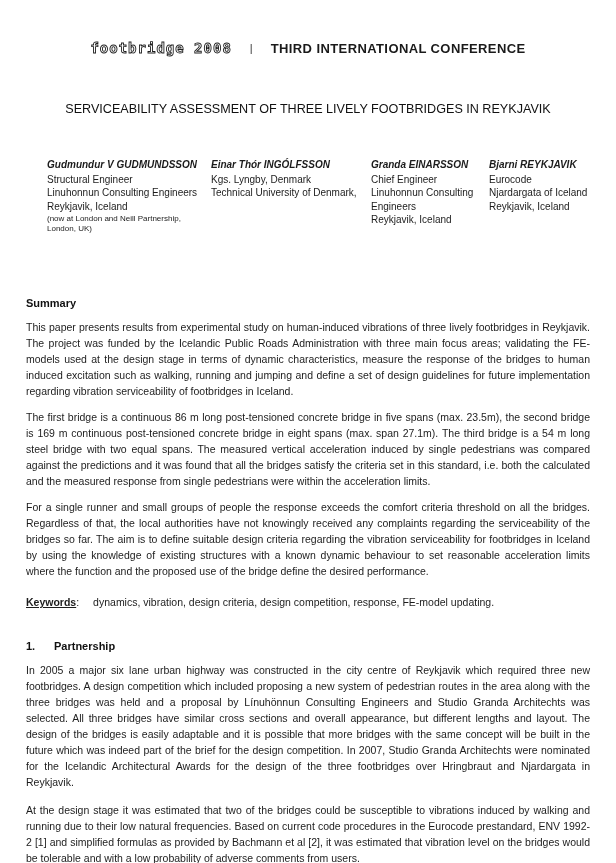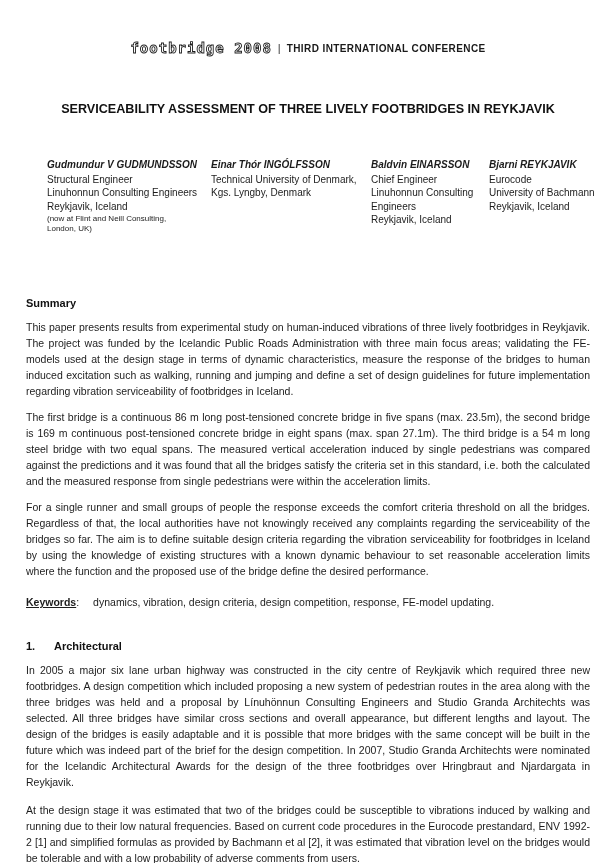--- a/index.html
+++ b/index.html
@@ -13,52 +13,52 @@
     font-family: "Liberation Sans", sans-serif;
     color: #1c1c1c;
     overflow: hidden;
   }
   
   .header {
     margin-top: 40px;
     display: flex;
     align-items: center;
     justify-content: center;
-    gap: 6px;
+    gap: 18px;
   }
   .logo {
     font-family: "DejaVu Sans Mono", monospace;
     font-size: 14px;
     font-weight: 700;
     letter-spacing: 1px;
     color: #222;
   }
   @supports (-webkit-text-stroke: 1px black) {
     .logo {
       color: transparent;
       -webkit-text-stroke: 0.9px #1c1c1c;
     }
   }
   .header-sep {
     font-size: 11px;
     color: #333;
     font-weight: 400;
   }
   .conference {
-    font-size: 10px;
+    font-size: 13px;
     font-weight: 700;
     letter-spacing: 0.4px;
     color: #1a1a1a;
   }
   
   .title {
     margin-top: 46px;
     text-align: center;
     font-size: 12.6px;
-    font-weight: 700;
+    font-weight: 400;
     color: #111;
     padding: 0 40px;
   }
   
   .authors {
     margin: 42px 0 0 47px;
     width: 560px;
     display: grid;
     grid-template-columns: 164px 160px 118px 118px;
     font-size: 10px;
@@ -123,58 +123,58 @@
 
   <h1 class="title">SERVICEABILITY ASSESSMENT OF THREE LIVELY FOOTBRIDGES IN REYKJAVIK</h1>
 
   <div class="authors">
 
     <div class="author">
       <div class="author-name">Gudmundur V GUDMUNDSSON</div>
       <div class="author-line">Structural Engineer</div>
       <div class="author-line">Linuhonnun Consulting Engineers</div>
       <div class="author-line">Reykjavik, Iceland</div>
-      <div class="author-note">(now at Flint and Neill Consulting, London, UK)</div>
+      <div class="author-note">(now at London and Neill Partnership, London, UK)</div>
     </div>
 
     <div class="author">
       <div class="author-name">Einar Thór INGÓLFSSON</div>
+      <div class="author-line">Kgs. Lyngby, Denmark</div>
       <div class="author-line nowrap">Technical University of Denmark,</div>
-      <div class="author-line">Kgs. Lyngby, Denmark</div>
     </div>
 
     <div class="author">
-      <div class="author-name">Baldvin EINARSSON</div>
+      <div class="author-name">Granda EINARSSON</div>
       <div class="author-line">Chief Engineer</div>
       <div class="author-line">Linuhonnun Consulting Engineers</div>
       <div class="author-line">Reykjavik, Iceland</div>
     </div>
 
     <div class="author">
       <div class="author-name">Bjarni REYKJAVIK</div>
       <div class="author-line">Eurocode</div>
-      <div class="author-line">University of Bachmann</div>
+      <div class="author-line">Njardargata of Iceland</div>
       <div class="author-line">Reykjavik, Iceland</div>
     </div>
 
   </div>
 
   <div class="content">
 
     <div class="section-heading summary-heading">Summary</div>
     <p class="para">This paper presents results from experimental study on human-induced vibrations of three lively footbridges in Reykjavik. The project was funded by the Icelandic Public Roads Administration with three main focus areas; validating the FE-models used at the design stage in terms of dynamic characteristics, measure the response of the bridges to human induced excitation such as walking, running and jumping and define a set of design guidelines for future implementation regarding vibration serviceability of footbridges in Iceland.</p>
     <p class="para">The first bridge is a continuous 86 m long post-tensioned concrete bridge in five spans (max. 23.5m), the second bridge is 169 m continuous post-tensioned concrete bridge in eight spans (max. span 27.1m). The third bridge is a 54 m long steel bridge with two equal spans. The measured vertical acceleration induced by single pedestrians was compared against the predictions and it was found that all the bridges satisfy the criteria set in this standard, i.e. both the calculated and the measured response from single pedestrians were within the acceleration limits.</p>
     <p class="para">For a single runner and small groups of people the response exceeds the comfort criteria threshold on all the bridges. Regardless of that, the local authorities have not knowingly received any complaints regarding the serviceability of the bridges so far. The aim is to define suitable design criteria regarding the vibration serviceability for footbridges in Iceland by using the knowledge of existing structures with a known dynamic behaviour to set reasonable acceleration limits where the function and the proposed use of the bridge define the desired performance.</p>
 
     <div class="keywords">
       <span class="kw-label">Keywords</span><span>:</span><span class="kw-text">dynamics, vibration, design criteria, design competition, response, FE-model updating.</span>
     </div>
 
     <div class="section-heading numbered-heading">
       <span class="sec-num">1.</span>
-      <span>Architectural</span>
+      <span>Partnership</span>
     </div>
     <p class="para">In 2005 a major six lane urban highway was constructed in the city centre of Reykjavik which required three new footbridges. A design competition which included proposing a new system of pedestrian routes in the area along with the three bridges was held and a proposal by Línuhönnun Consulting Engineers and Studio Granda Architechts was selected. All three bridges have similar cross sections and overall appearance, but different lengths and layout. The design of the bridges is easily adaptable and it is possible that more bridges with the same concept will be built in the future which was indeed part of the brief for the design competition. In 2007, Studio Granda Architechts were nominated for the Icelandic Architectural Awards for the design of the three footbridges over Hringbraut and Njardargata in Reykjavik.</p>
     <p class="para" style="margin-top:12px">At the design stage it was estimated that two of the bridges could be susceptible to vibrations induced by walking and running due to their low natural frequencies. Based on current code procedures in the Eurocode prestandard, ENV 1992-2 [1] and simplified formulas as provided by Bachmann et al [2], it was estimated that vibration level on the bridges would be tolerable and with a low probability of adverse comments from users.</p>
 
   </div>
 
 </div>
 
 </body></html>

